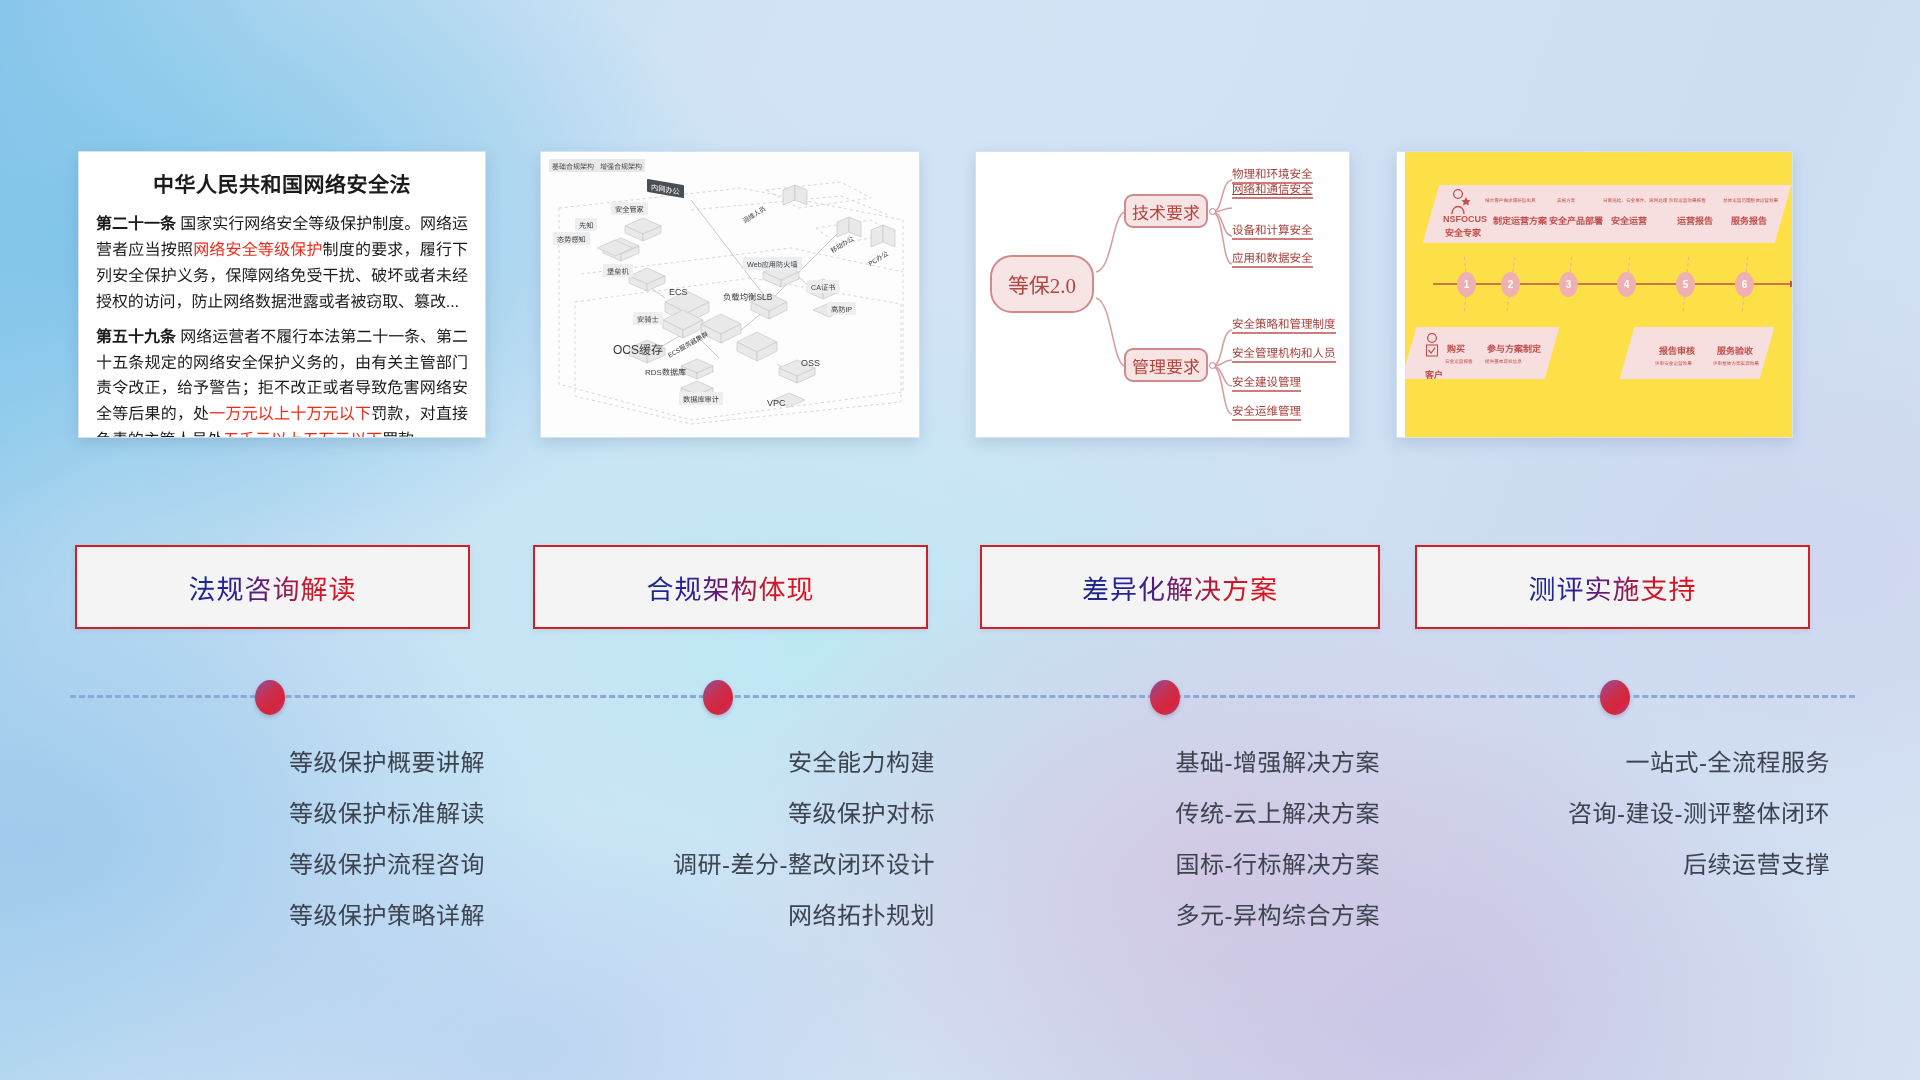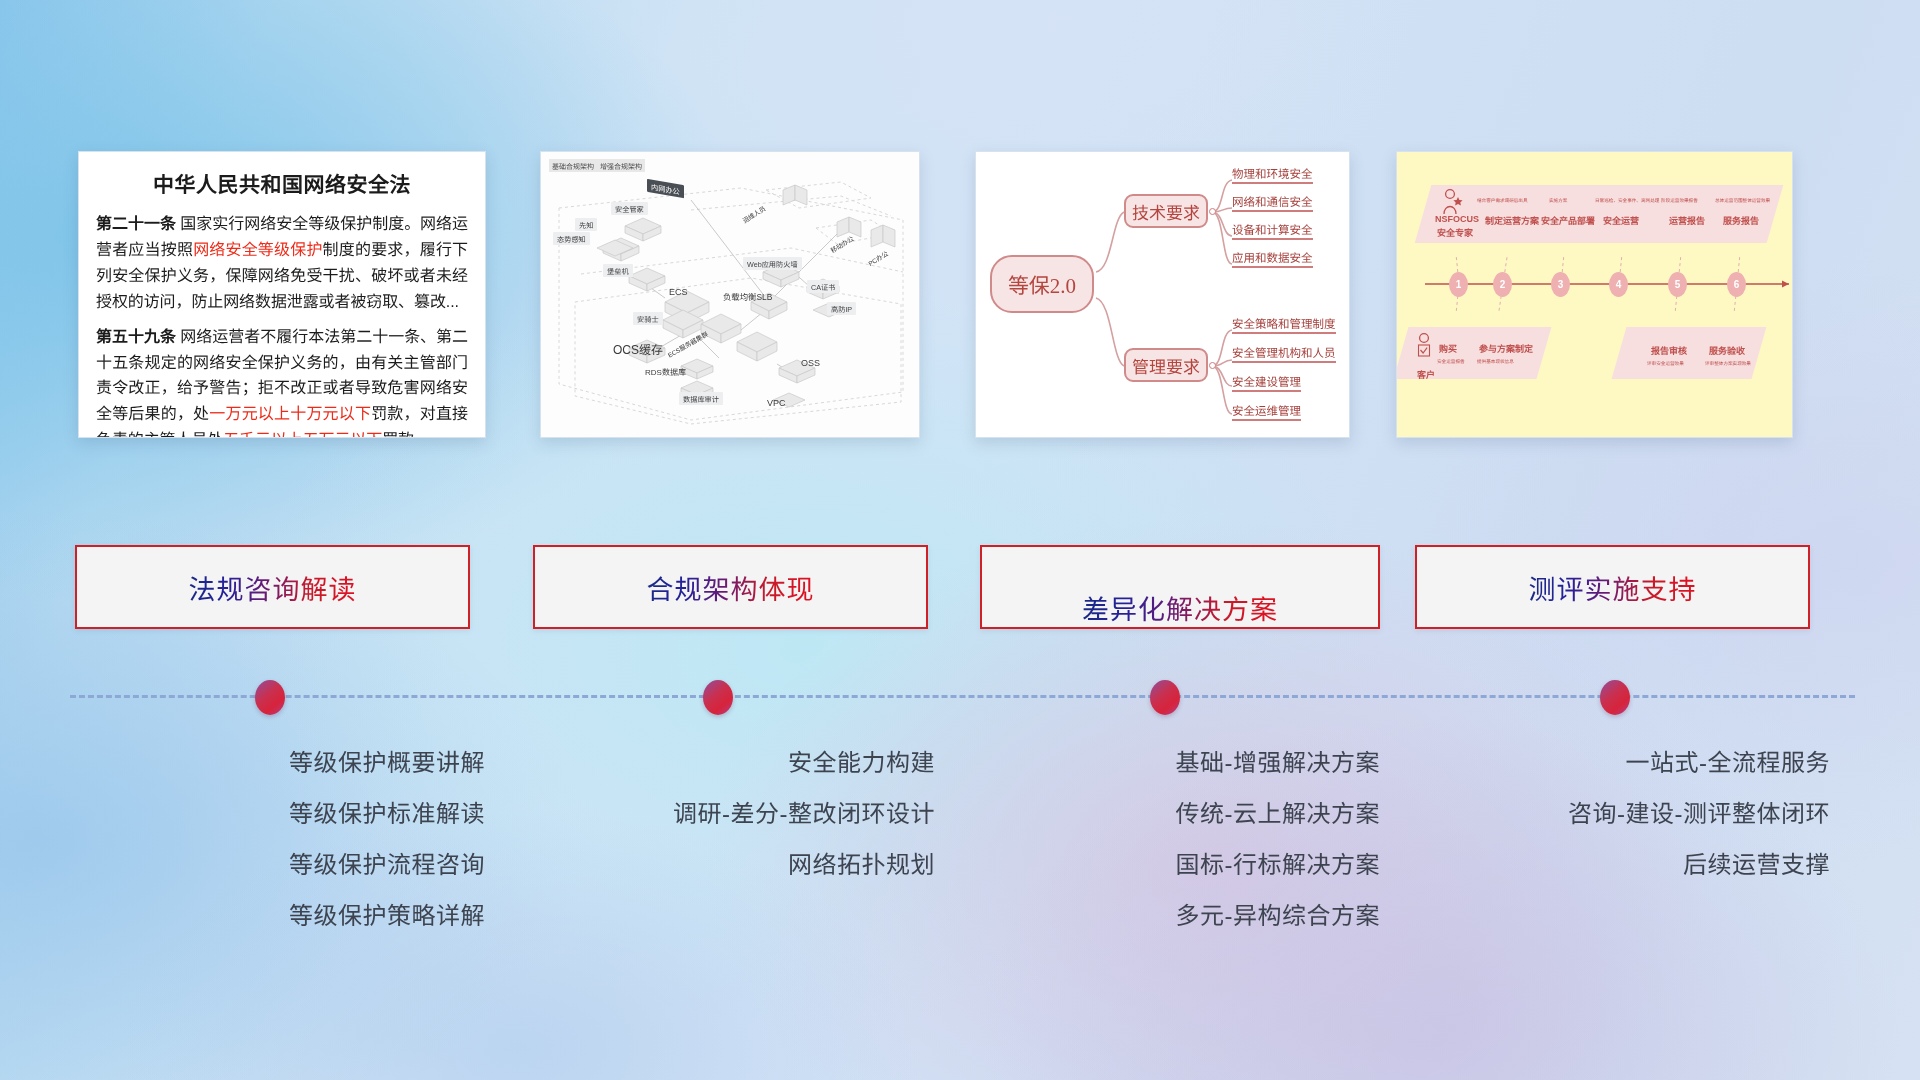--- a/index.html
+++ b/index.html
@@ -85,21 +85,21 @@
     position:absolute; font-size:11.5px; color:#a5413c; white-space:nowrap;
     border-bottom:2px solid #cf7c7c; padding-bottom:1px;
     font-family:"Liberation Serif","DejaVu Serif",serif;
   }
   .mm-dot {
     position:absolute; width:7px; height:7px; border:1px solid #cf7c7c;
     border-radius:50%; background:#fff;
   }
 
   
-  .nsf { position:relative; width:100%; height:100%; background:#fef9c3; overflow:hidden; }
+  .nsf { position:relative; width:100%; height:100%; background:#fde047; overflow:hidden;margin-left:8px; }
   .nsf-band {
     position:absolute; background:#f7dfe0;
   }
   .nsf-band.top {
     left:26px; top:33px; width:352px; height:58px;
     transform:skewX(-16deg);
   }
   .nsf-band.bl {
     left:4px; top:175px; width:143px; height:52px; transform:skewX(-16deg);
   }
@@ -125,21 +125,21 @@
   }
   .head-box .txt {
     font-size:27px; font-weight:500; letter-spacing:1px;
     background:linear-gradient(92deg,#1b2a86 0%, #24219a 22%, #6a1b74 46%, #c81a2a 72%, #e01020 100%);
     -webkit-background-clip:text; background-clip:text;
     -webkit-text-fill-color:transparent; color:transparent;
     white-space:nowrap;
   }
   .hb-1 { left:75px;   width:395px; }
   .hb-2 { left:533px;  width:395px; }
-  .hb-3 { left:980px;  width:400px;align-items:flex-end; }
+  .hb-3 { left:980px;  width:400px; }
   .hb-4 { left:1415px; width:395px; }
 
   
   .timeline { position:absolute; top:663px; left:0; width:1920px; height:55px; }
   .tl-line {
     position:absolute; top:32px; left:70px; width:1785px; height:0;
     border-top:3px dashed #8ea8d5;
   }
   .tl-dot {
     position:absolute; top:17px; width:30px; height:35px; border-radius:50%;
@@ -315,21 +315,21 @@
             <path d="M236 214 C248 214 246 262 256 262"></path>
           </g>
         </svg>
         <div class="mm-node mm-root">等保2.0</div>
         <div class="mm-node mm-b1">技术要求</div>
         <div class="mm-node mm-b2">管理要求</div>
         <div class="mm-dot" style="left:233px; top:56px;"></div>
         <div class="mm-dot" style="left:233px; top:210px;"></div>
 
         <div class="mm-leaf" style="left:256px; top:13px;">物理和环境安全</div>
-        <div class="mm-leaf" style="left:256px; top:41px;">网络和通信安全</div>
+        <div class="mm-leaf" style="left:256px; top:28px;text-decoration:underline;">网络和通信安全</div>
         <div class="mm-leaf" style="left:256px; top:69px;">设备和计算安全</div>
         <div class="mm-leaf" style="left:256px; top:97px;">应用和数据安全</div>
 
         <div class="mm-leaf" style="left:256px; top:163px;">安全策略和管理制度</div>
         <div class="mm-leaf" style="left:256px; top:192px;">安全管理机构和人员</div>
         <div class="mm-leaf" style="left:256px; top:221px;">安全建设管理</div>
         <div class="mm-leaf" style="left:256px; top:250px;">安全运维管理</div>
       </div>
     </div>
 
@@ -425,20 +425,21 @@
 
   <div class="cols">
     <div class="col col-1">
       <div class="item">等级保护概要讲解</div>
       <div class="item">等级保护标准解读</div>
       <div class="item">等级保护流程咨询</div>
       <div class="item">等级保护策略详解</div>
     </div>
     <div class="col col-2">
       <div class="item">安全能力构建</div>
+      <div class="item">等级保护对标</div>
       <div class="item">调研-差分-整改闭环设计</div>
       <div class="item">网络拓扑规划</div>
     </div>
     <div class="col col-3">
       <div class="item">基础-增强解决方案</div>
       <div class="item">传统-云上解决方案</div>
       <div class="item">国标-行标解决方案</div>
       <div class="item">多元-异构综合方案</div>
     </div>
     <div class="col col-4">

